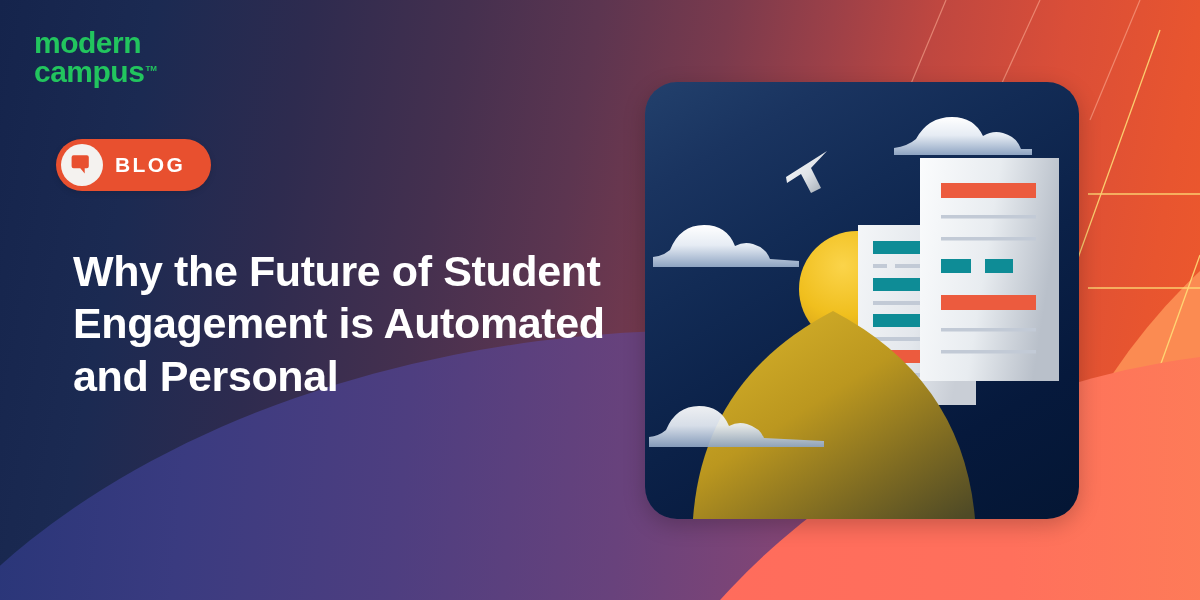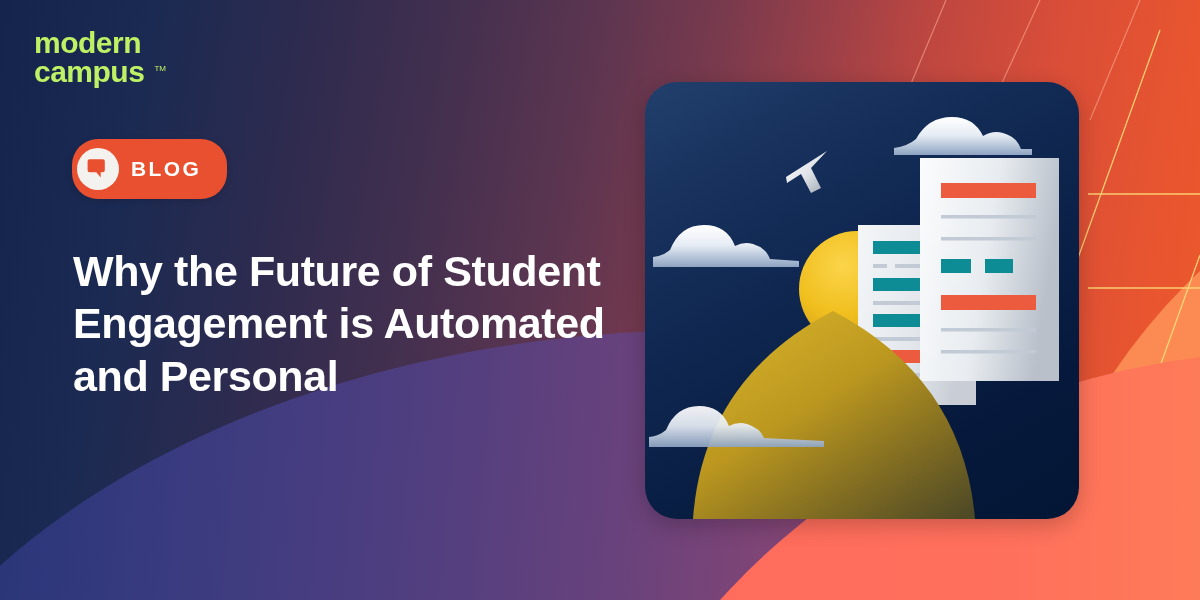--- a/index.html
+++ b/index.html
@@ -84,47 +84,47 @@
     border-radius: 50% 50% 0 0 / 76% 76% 0 0;
     background: linear-gradient(90deg, #ff6a5c 0%, #ff705c 30%, #fb8b52 62%, #fb8b52 100%);
   }
 
   
   .logo {
     position: absolute;
     left: 34px;
     top: 28px;
     width: 180px;
-    color: #bef264;
+    color: #22c55e;
     user-select: none;
   }
   .logo-line {
     font-size: 30px;
     line-height: 0.98;
     font-weight: 700;
     letter-spacing: -0.5px;
   }
   .logo-line-2 {
     position: relative;
     display: inline-block;
   }
   .logo-tm {
     font-size: 8px;
-    font-weight: 400;
+    font-weight: 700;
     vertical-align: super;
     letter-spacing: 0;
-    margin-left: 10px;
+    margin-left: 1px;
   }
 
   
   .badge {
     position: absolute;
-    left: 72px;
+    left: 56px;
     top: 139px;
-    height: 60px;
+    height: 52px;
     padding: 0 26px 0 5px;
     display: flex;
     align-items: center;
     gap: 12px;
     border-radius: 26px;
     background: #e8502f;
     box-shadow: 0 2px 6px rgba(0,0,0,0.12);
   }
   .badge-icon-circle {
     width: 42px;

